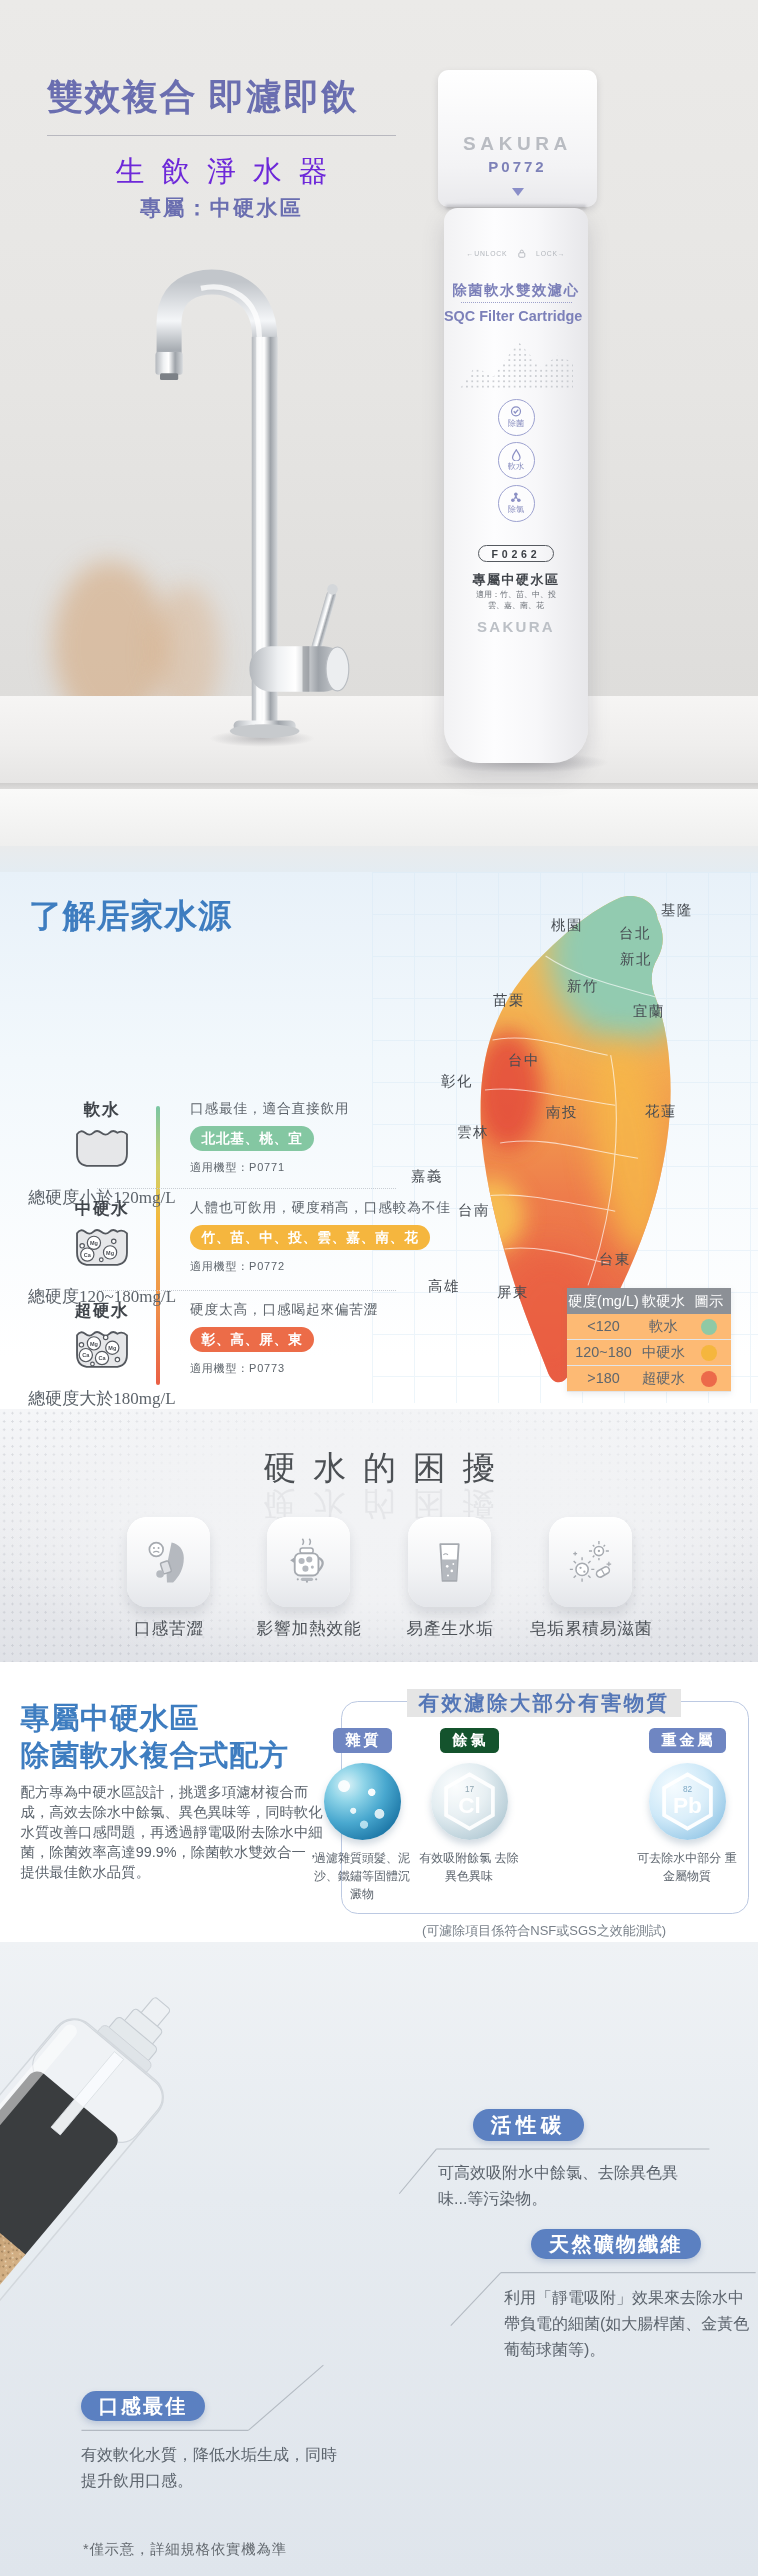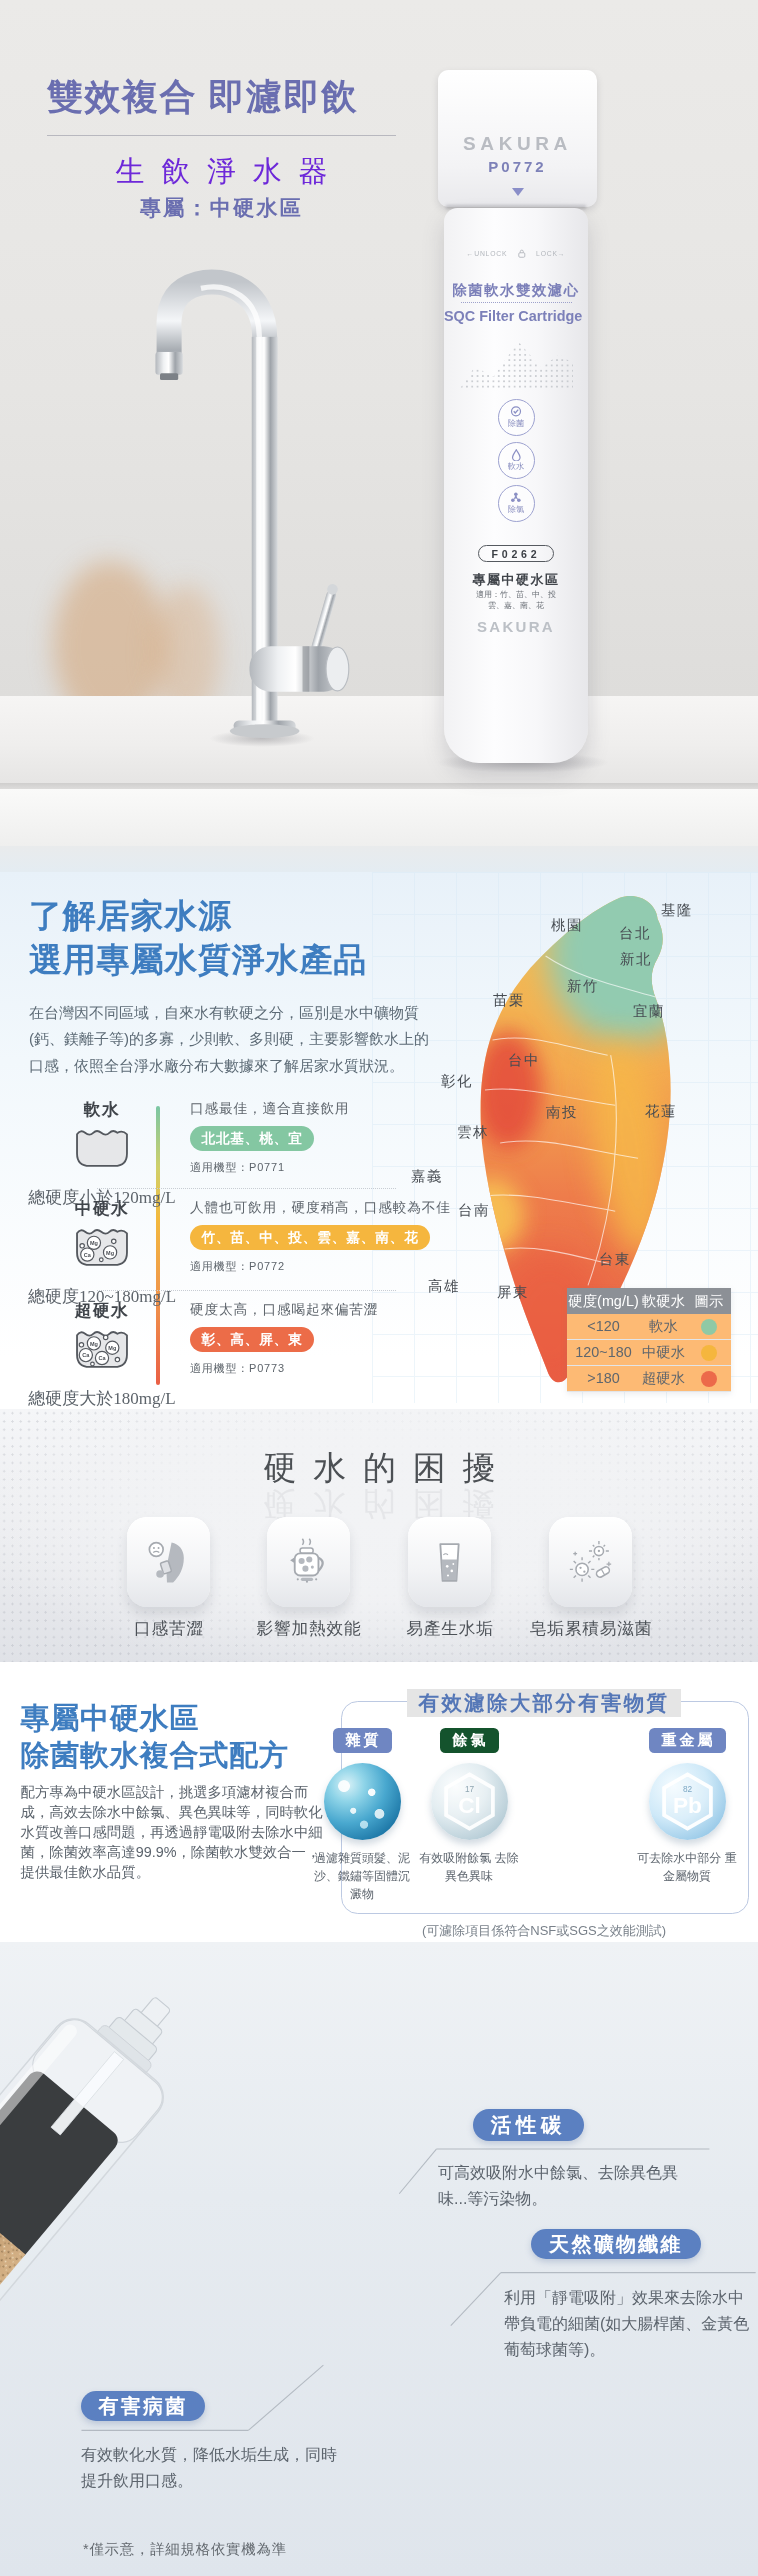--- a/index.html
+++ b/index.html
@@ -237,22 +237,20 @@
     <div class="prod-code"><b>F0262</b></div>
     <div class="prod-region-title">專屬中硬水區</div>
     <div class="prod-region-l1">適用：竹、苗、中、投</div>
     <div class="prod-region-l2">雲、嘉、南、花</div>
     <div class="prod-brand-footer">SAKURA</div>
   </div>
 
   <div class="abs s2-bg"></div>
   <div class="abs s2-grid"></div>
   <div class="abs s2-h" style="top: 894px; color: rgb(62, 125, 192);">了解居家水源</div>
-  <div class="abs s2-h" style="top: 938px; color: rgb(62, 125, 192);">選用專屬水質淨水產品</div>
-  <div class="abs s2-para">在台灣因不同區域，自來水有軟硬之分，區別是水中礦物質(鈣、鎂離子等)的多寡，少則軟、多則硬，主要影響飲水上的口感，依照全台淨水廠分布大數據來了解居家水質狀況。</div>
 
   <div class="abs vline"></div>
   <div class="abs dotline" style="top:1188px;"></div>
   <div class="abs dotline" style="top:1290px;"></div>
 
   <div class="abs wrow" style="top:1098px;">
     <div class="wleft">
       <div class="wtitle">軟水</div>
       <svg width="64" height="47" viewBox="0 0 84 64">
         <path d="M8,14 Q13,7 19,12 T30,12 T41,12 T52,12 T63,12 Q70,8 76,14 L76,40 Q76,57 59,57 L25,57 Q8,57 8,40 Z" fill="#e6e7e9" stroke="#54585e" stroke-width="2.5" stroke-linejoin="round"></path>
@@ -563,18 +561,18 @@
         <line x1="327" y1="644" x2="426" y2="558"></line>
     </g>
   </svg>
 
   <div class="abs cpill" style="left: 473px; top: 2109px; width: 111px; height: 32px; font-size: 20.5px; letter-spacing: 4.6px; background: rgb(91, 128, 193);">活性碳</div>
   <div class="abs cdesc" style="left:438px;top:2160px;width:258px;">可高效吸附水中餘氯、去除異色異味...等污染物。</div>
 
   <div class="abs cpill" style="left: 531px; top: 2229px; width: 170px; height: 30px; font-size: 20px; letter-spacing: 2.3px; background: rgb(91, 128, 193);">天然礦物纖維</div>
   <div class="abs cdesc" style="left:504px;top:2285px;width:250px;">利用「靜電吸附」效果來去除水中帶負電的細菌(如大腸桿菌、金黃色葡萄球菌等)。</div>
 
-  <div class="abs cpill" style="left: 81px; top: 2391px; width: 124px; height: 30px; font-size: 20px; letter-spacing: 2.3px; background: rgb(91, 128, 193);">有害病菌</div>
+  <div class="abs cpill" style="left: 81px; top: 2391px; width: 124px; height: 30px; font-size: 20px; letter-spacing: 2.3px; background: rgb(91, 128, 193);">口感最佳</div>
   <div class="abs cdesc" style="left:81px;top:2442px;width:258px;">有效軟化水質，降低水垢生成，同時提升飲用口感。</div>
 
   <div class="abs s5-note">*僅示意，詳細規格依實機為準</div>
 </div>
 
 
 </body></html>

